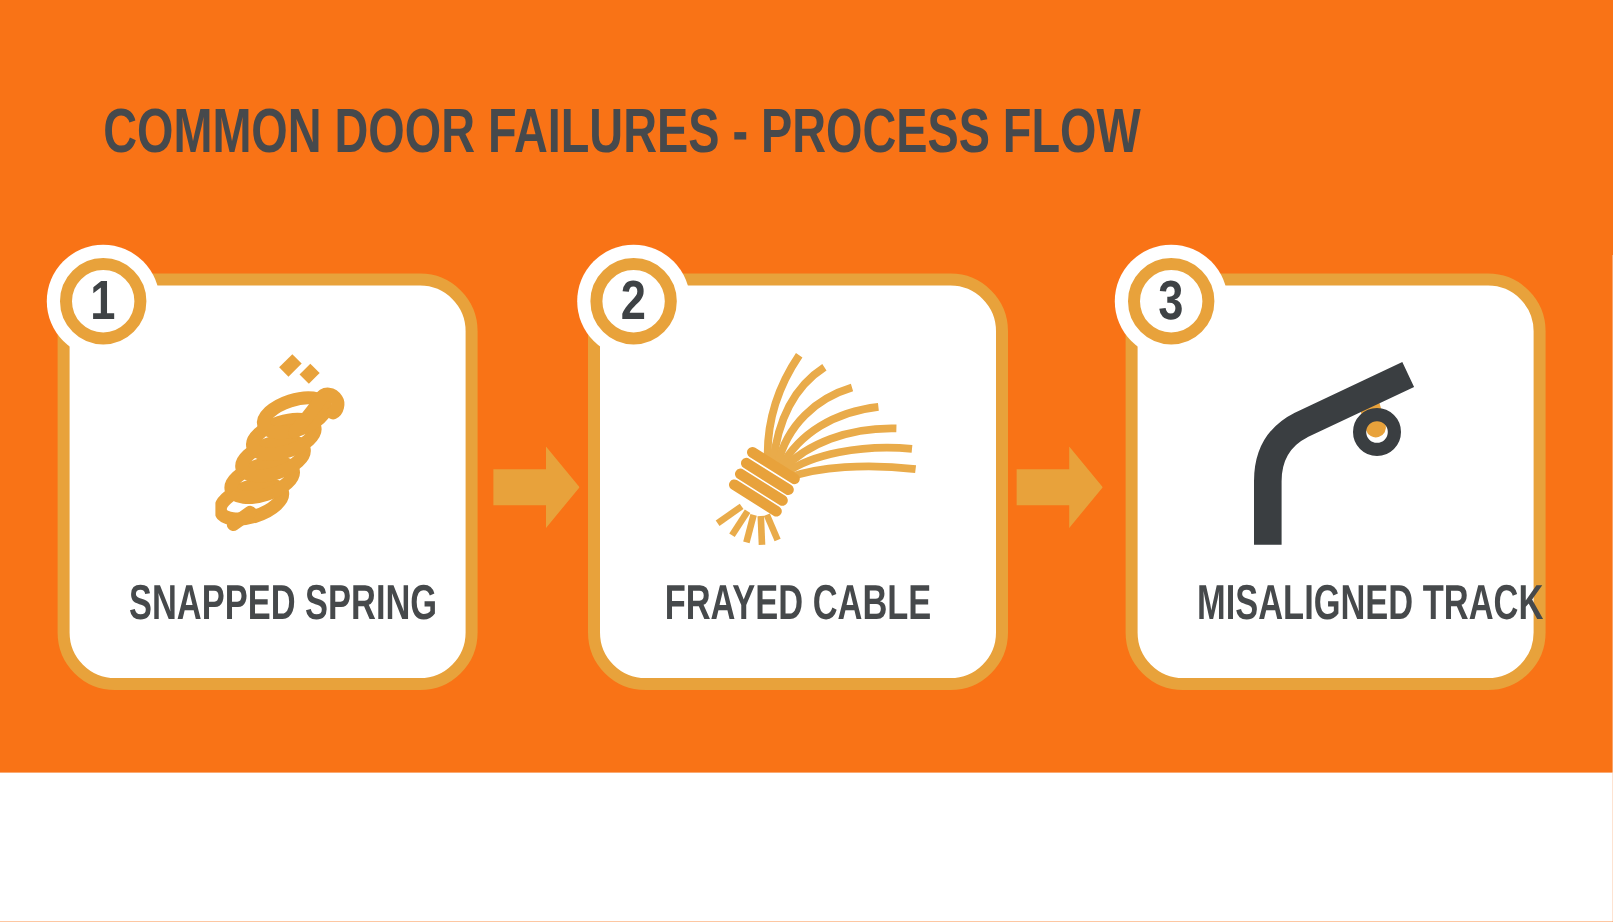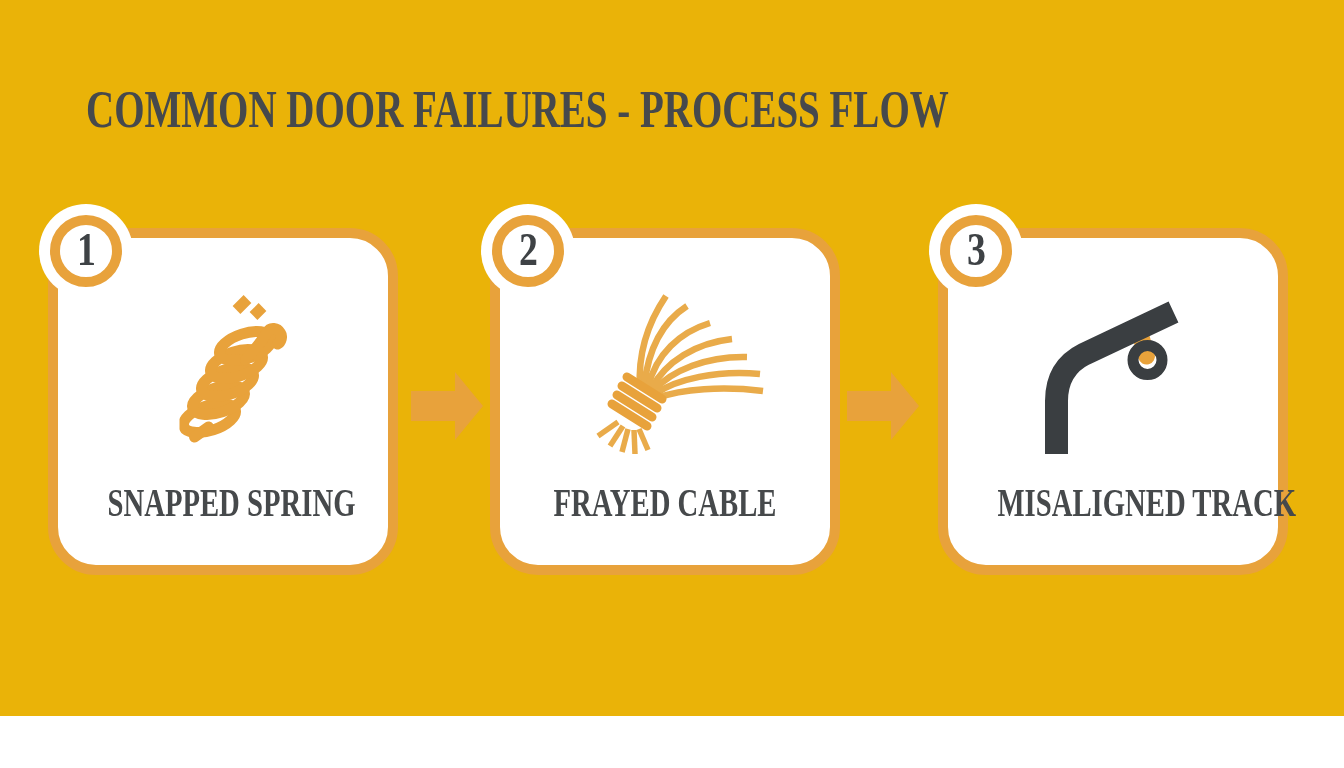--- a/index.html
+++ b/index.html
@@ -1,23 +1,23 @@
 <!DOCTYPE html>
 <html><head>
 <meta charset="utf-8">
 <style>
   * { margin: 0; padding: 0; box-sizing: border-box; }
   html, body { background: #ffffff; }
   .canvas {
     position: relative;
     width: 1344px;
-    height: 716px;
-    background: #eab308;
+    height: 644px;
+    background: #f97316;
     overflow: hidden;
-    font-family: Liberation Serif, serif;
+    font-family: Liberation Sans, sans-serif;
   }
   .page-title {
     position: absolute;
     left: 86px;
     top: 84px;
     font-size: 52px;
     font-weight: bold;
     color: #46494C;
     letter-spacing: 0px;
     white-space: nowrap;

